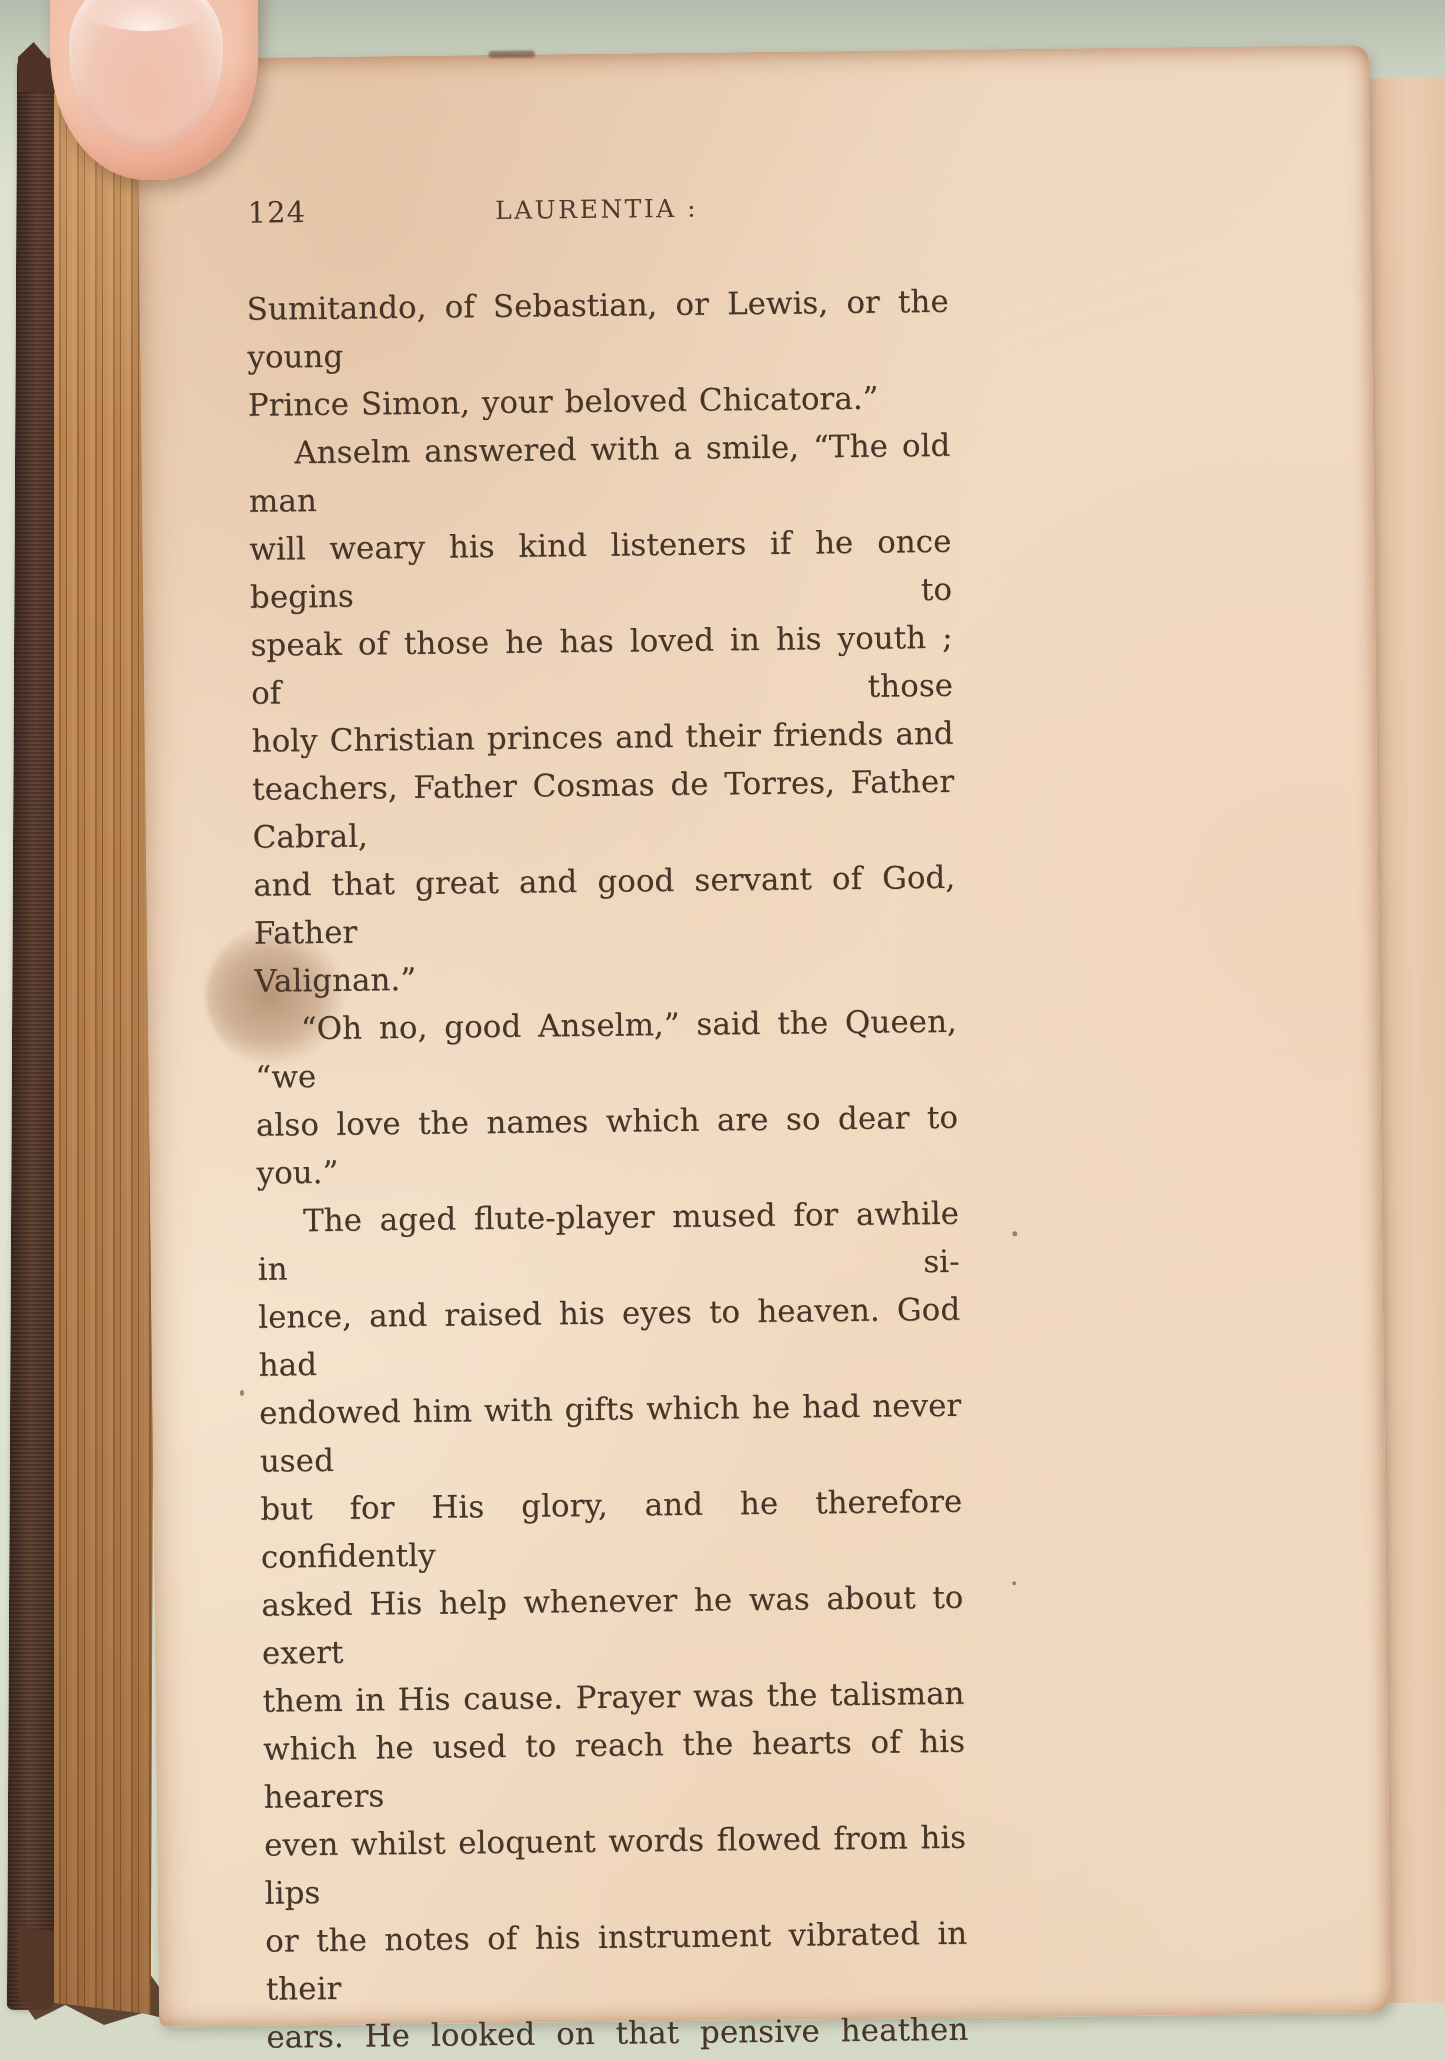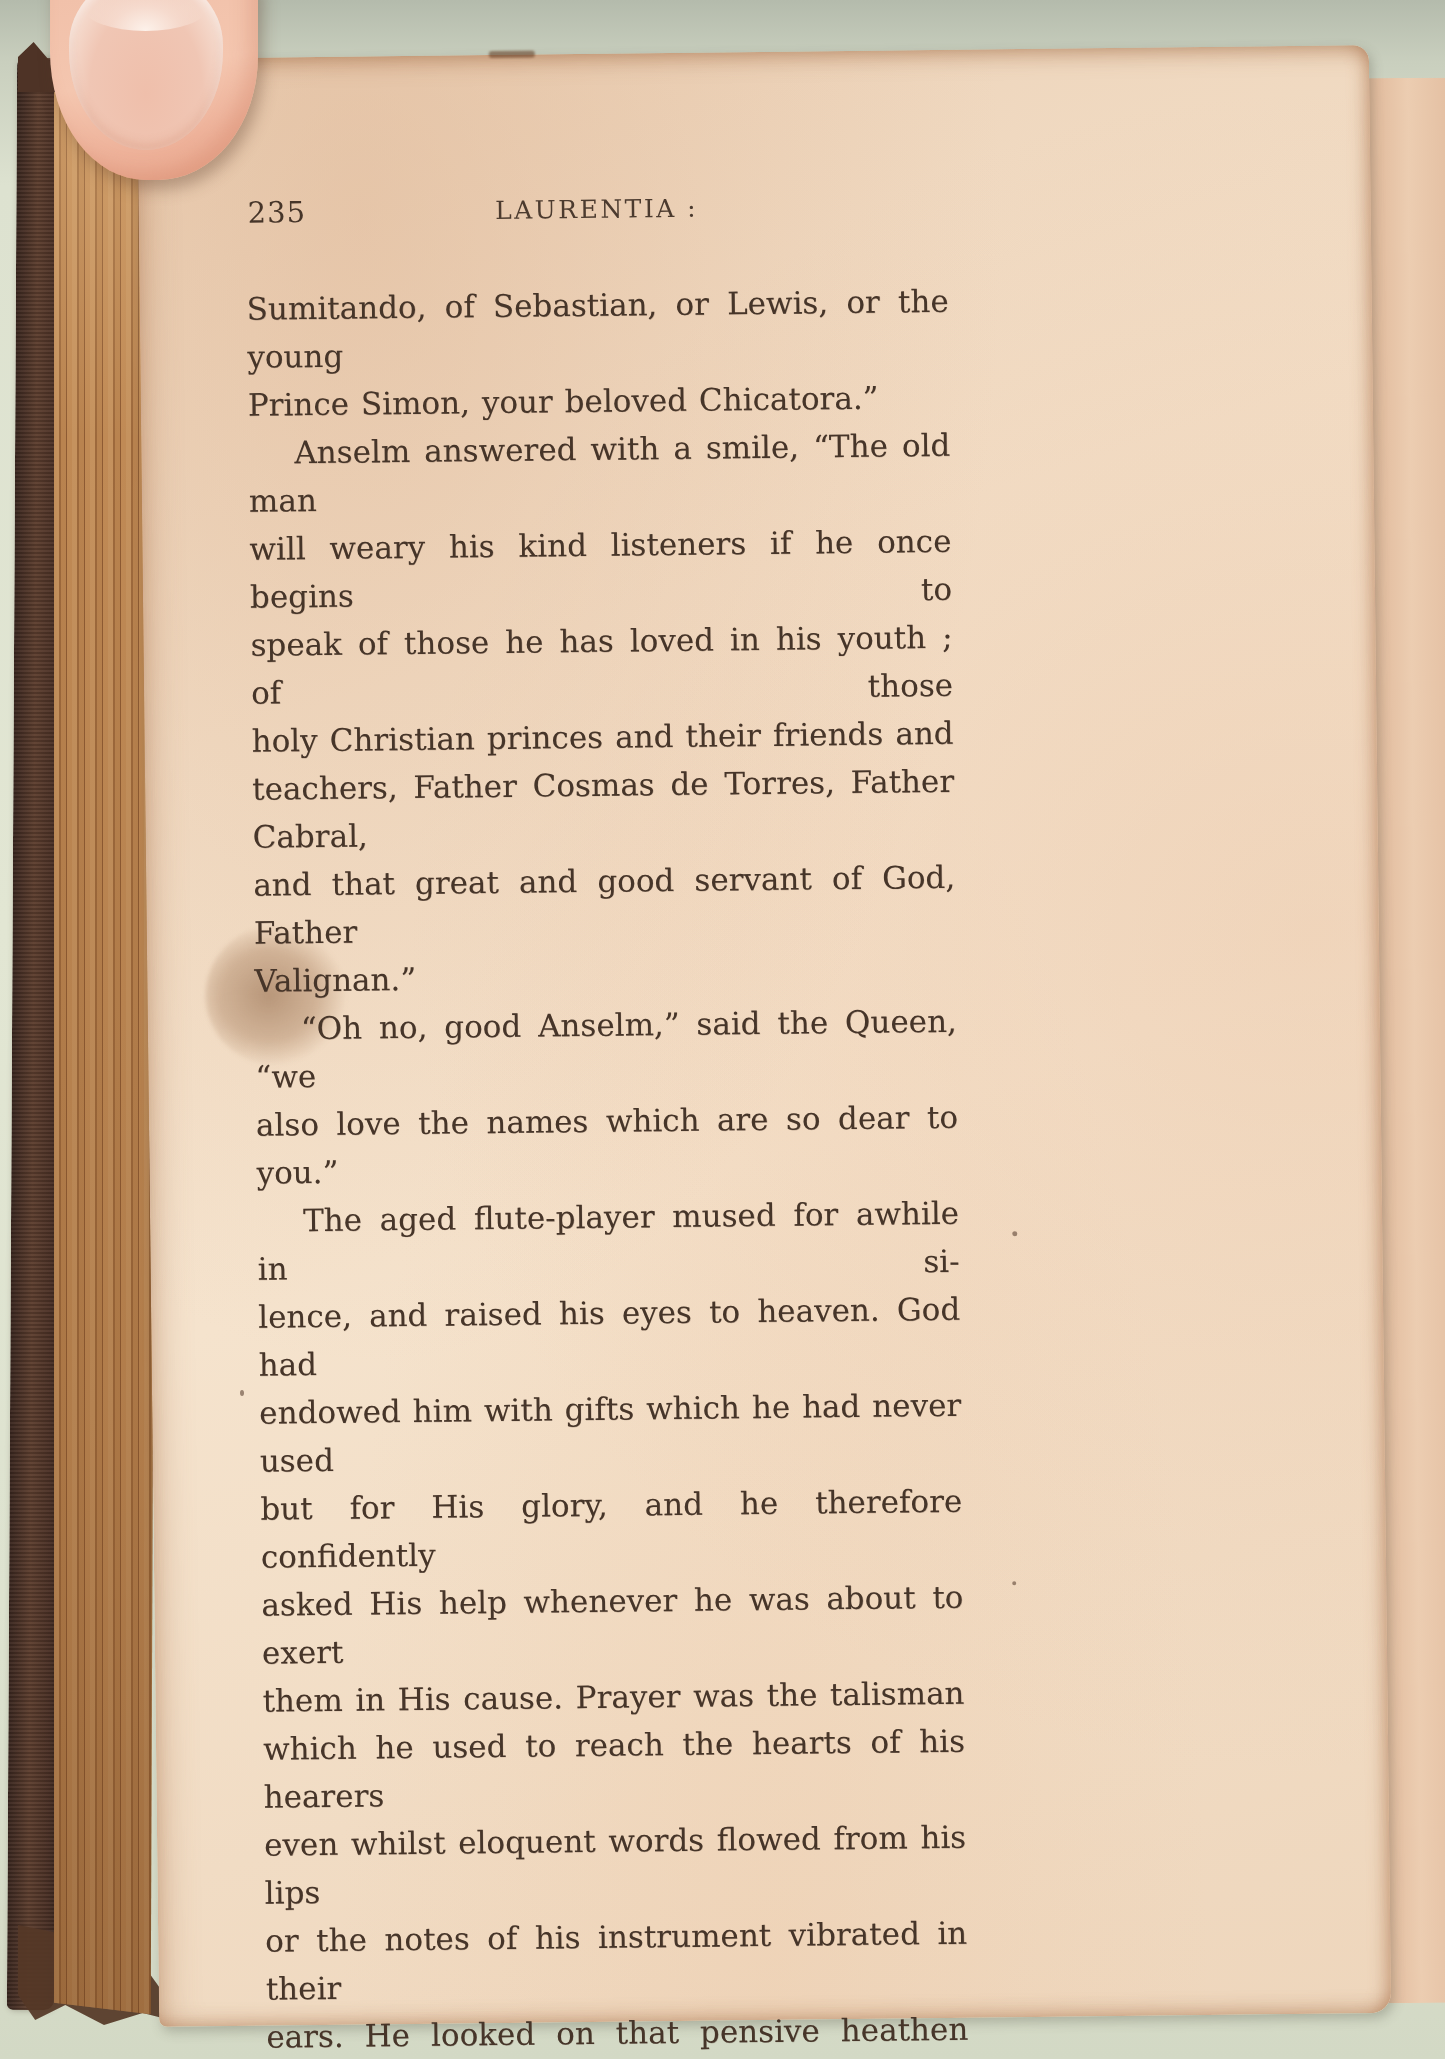--- a/index.html
+++ b/index.html
@@ -135,21 +135,21 @@
 
   <div class="page">
     <div class="edge-nick"></div>
     <div class="stain"></div>
     <div class="speck s1"></div>
     <div class="speck s2"></div>
     <div class="speck s3"></div>
 
     <div class="text-col">
       <div class="page-head">
-        <span class="pagenum">235</span>
+        <span class="pagenum">124</span>
         <span class="runtitle">LAURENTIA :</span>
       </div>
       <div class="body-text" id="body-text">
           <div class="text-line">Sumitando, of Sebastian, or Lewis, or the young</div>
           <div class="text-line para-end">Prince Simon, your beloved Chicatora.”</div>
           <div class="text-line indent">Anselm answered with a smile, “The old man</div>
           <div class="text-line">will weary his kind listeners if he once begins to</div>
           <div class="text-line">speak of those he has loved in his youth ; of those</div>
           <div class="text-line">holy Christian princes and their friends and</div>
           <div class="text-line">teachers, Father Cosmas de Torres, Father Cabral,</div>

